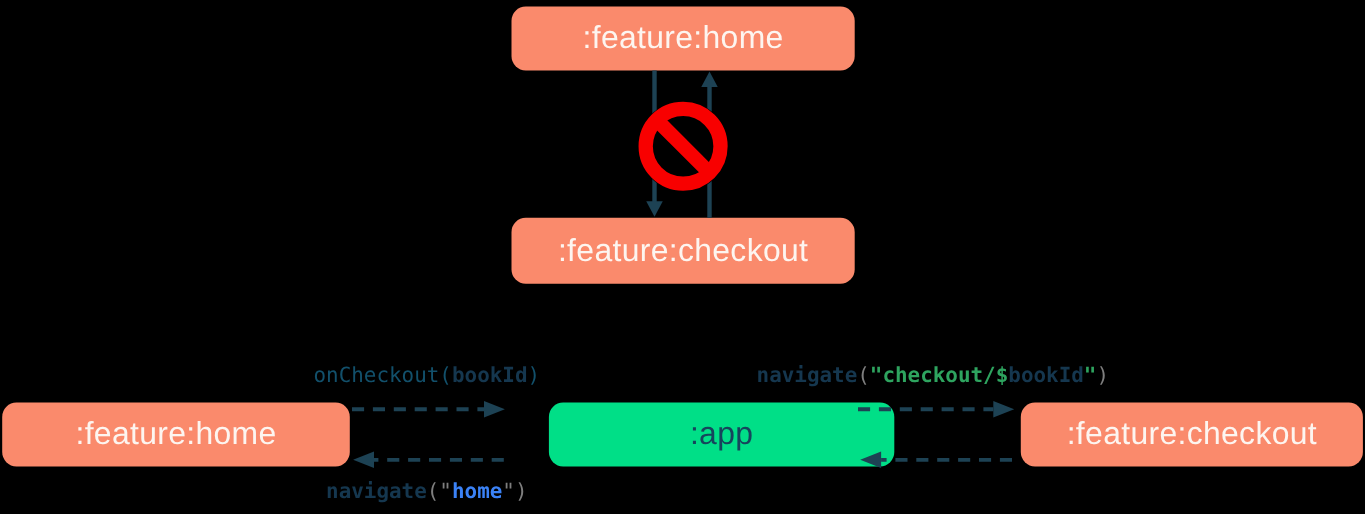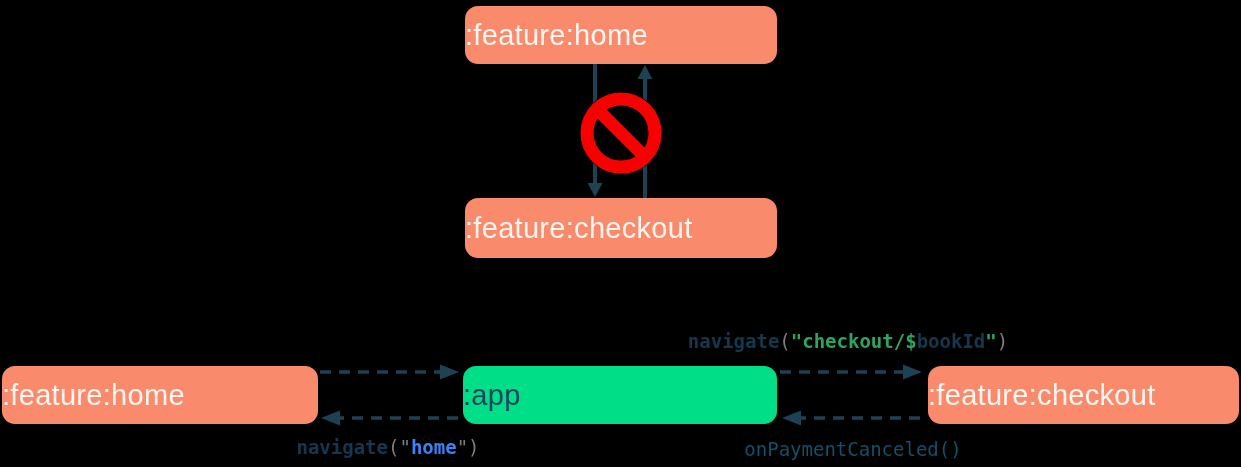--- a/index.html
+++ b/index.html
@@ -18,32 +18,33 @@
     position: absolute;
     inset: 0;
     width: 1241px;
     height: 467px;
   }
   .box {
     position: absolute;
     border-radius: 13px;
     display: flex;
     align-items: center;
-    justify-content: flex-start;
+    justify-content: center;
     font-size: 29px;
     font-weight: 400;
     letter-spacing: 0.3px;
   }
   .box.feature {
     background: var(--feature-box, #FA8A6C);
     color: var(--feature-box-text, #FDF5F0);
   }
   .box.app {
     background: var(--app-box, #00DF87);
     color: var(--app-box-text, #16455C);
+    margin-left: 36px;
   }
   .code-label {
     position: absolute;
     transform: translateX(-50%);
     font-family: "DejaVu Sans Mono", "Liberation Mono", monospace;
     font-size: 19px;
     line-height: 23px;
     white-space: nowrap;
   }
   svg.overlay {
@@ -67,23 +68,23 @@
   <div class="box feature" style="left:2px; top:366px; width:316px; height:58px;">
     <span>:feature:home</span>
   </div>
   <div class="box app" style="left:463px; top:366px; width:314px; height:58px;">
     <span>:app</span>
   </div>
   <div class="box feature" style="left:928px; top:366px; width:311px; height:58px;">
     <span>:feature:checkout</span>
   </div>
 
+  <div class="code-label" style="left:388px; top:330px;"><span style="color: rgb(18, 80, 107);">onCheckout(</span><span style="color: rgb(21, 55, 79); font-weight: 700;">bookId</span><span style="color: rgb(18, 80, 107);">)</span></div>
   <div class="code-label" style="left:848px; top:330px;"><span style="color: rgb(21, 55, 79); font-weight: 700;">navigate</span><span style="color: rgb(126, 126, 126);">(</span><span style="color: rgb(46, 164, 95); font-weight: 700;">"checkout/$</span><span style="color: rgb(21, 55, 79); font-weight: 700;">bookId</span><span style="color: rgb(46, 164, 95); font-weight: 700;">"</span><span style="color: rgb(126, 126, 126);">)</span></div>
   <div class="code-label" style="left:388px; top:436px;"><span style="color: rgb(21, 55, 79); font-weight: 700;">navigate</span><span style="color: rgb(126, 126, 126);">("</span><span style="color: #3b82f6; font-weight: 700;">home</span><span style="color: rgb(126, 126, 126);">")</span></div>
-  <div class="code-label" style="left:853px; top:438px;"><span style="color: rgb(18, 80, 107);">onPaymentCanceled()</span></div>
 
   <svg class="overlay" width="1241" height="467" viewBox="0 0 1241 467">
 
     <g>
       <line x1="595" y1="64" x2="595" y2="184" style="stroke:var(--arrow); stroke-width:4;"></line>
       <polygon points="595,197 587.5,183 602.5,183" style="fill:var(--arrow);"></polygon>
     </g>
     <g>
       <line x1="645" y1="198" x2="645" y2="78" style="stroke:var(--arrow); stroke-width:4;"></line>
       <polygon points="645,65 637.5,79 652.5,79" style="fill:var(--arrow);"></polygon>

